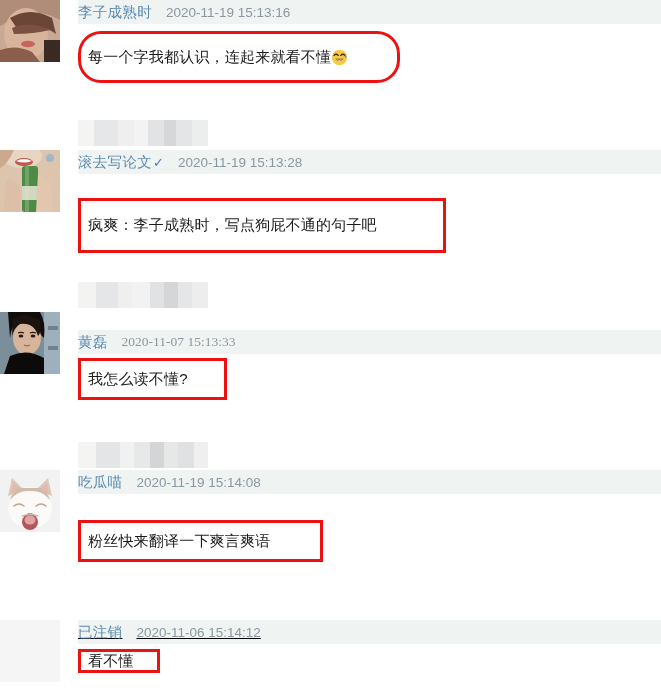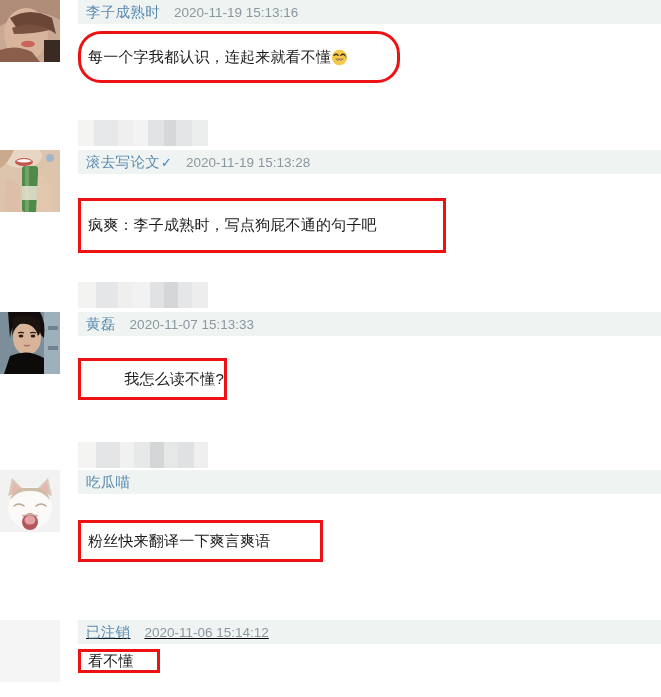--- a/index.html
+++ b/index.html
@@ -56,21 +56,21 @@
   
   .meta {
     position: absolute;
     left: 78px;
     right: 0;
     height: 24px;
     background: #eff4f3;
     display: flex;
     align-items: center;
     box-sizing: border-box;
-    padding-left: 8px;
+    padding-left: 0;
   }
   .uname {
     color: #5a8ab0;
     font-size: 14.5px;
     white-space: nowrap;
     letter-spacing: .3px;
   }
   .verified {
     color: #3b7fc4;
     font-size: 13px;
@@ -208,25 +208,25 @@
         <ellipse cx="27" cy="26" rx="14" ry="17" fill="#d8b49a"></ellipse>
         <path d="M13 6 Q26 0 40 8 Q42 20 38 24 Q34 10 20 12 Q14 16 12 24 Z" fill="#1a1310"></path>
         <ellipse cx="21" cy="24" rx="2.4" ry="1.6" fill="#2b1d16"></ellipse>
         <ellipse cx="33" cy="24" rx="2.4" ry="1.6" fill="#2b1d16"></ellipse>
         <path d="M18 21 Q21 19.6 24 21" stroke="#241a14" stroke-width="1.3" fill="none"></path>
         <path d="M30 21 Q33 19.6 36 21" stroke="#241a14" stroke-width="1.3" fill="none"></path>
         <path d="M24 33 Q27 34.6 30 33" stroke="#9c6c58" stroke-width="1.2" fill="none"></path>
         <path d="M10 44 Q27 36 44 46 L44 62 L4 62 Z" fill="#0d0b0a"></path>
       </svg>
     </div>
-    <div class="meta" style="top:30px;">
+    <div class="meta" style="top:48px;font-family:Liberation Serif, serif;">
       <span class="uname">黄磊</span>
       <span class="ts">2020-11-07 15:13:33</span>
     </div>
-    <div class="hl" style="top:76px; left:78px; width:149px; height:42px;justify-content:flex-end;">
+    <div class="hl" style="top:76px; left:78px; width:149px; height:42px;">
       <span class="body">我怎么读不懂?</span>
     </div>
   </div>
 
   <div class="comment" style="top:442px;">
     <div class="redaction" style="top:0px;">
       <div class="rb" style="left:0px;width:18px;background:#f4f4f2;"></div>
       <div class="rb" style="left:18px;width:24px;background:#e4e5e6;"></div>
       <div class="rb" style="left:42px;width:14px;background:#f0f1f0;"></div>
       <div class="rb" style="left:56px;width:16px;background:#e7e8e8;"></div>
@@ -247,20 +247,21 @@
         <path d="M14 36 Q19 32 24 36" stroke="#b9a792" stroke-width="1.6" fill="none" stroke-linecap="round"></path>
         <path d="M36 36 Q41 32 46 36" stroke="#b9a792" stroke-width="1.6" fill="none" stroke-linecap="round"></path>
         <path d="M27 43 L33 43 L30 46 Z" fill="#d98f93"></path>
         <ellipse cx="30" cy="52" rx="8" ry="8" fill="#b5555c"></ellipse>
         <ellipse cx="30" cy="50" rx="5.5" ry="4.5" fill="#e2a3a6"></ellipse>
         <path d="M22 46 Q30 43 38 46" stroke="#c9b9a6" stroke-width="1.4" fill="none"></path>
       </svg>
     </div>
     <div class="meta" style="top:28px;">
       <span class="uname">吃瓜喵</span>
+      <span class="ts">2020-11-19 15:14:08</span>
     </div>
     <div class="hl" style="top:78px; left:78px; width:245px; height:42px;">
       <span class="body">粉丝快来翻译一下爽言爽语</span>
     </div>
   </div>
 
   <div class="comment" style="top:620px;">
     <div class="avatar" style="top:0px; background:#f4f4f4;">
       <svg viewBox="0 0 60 62">
         <rect width="60" height="62" fill="#f5f5f5"></rect>

